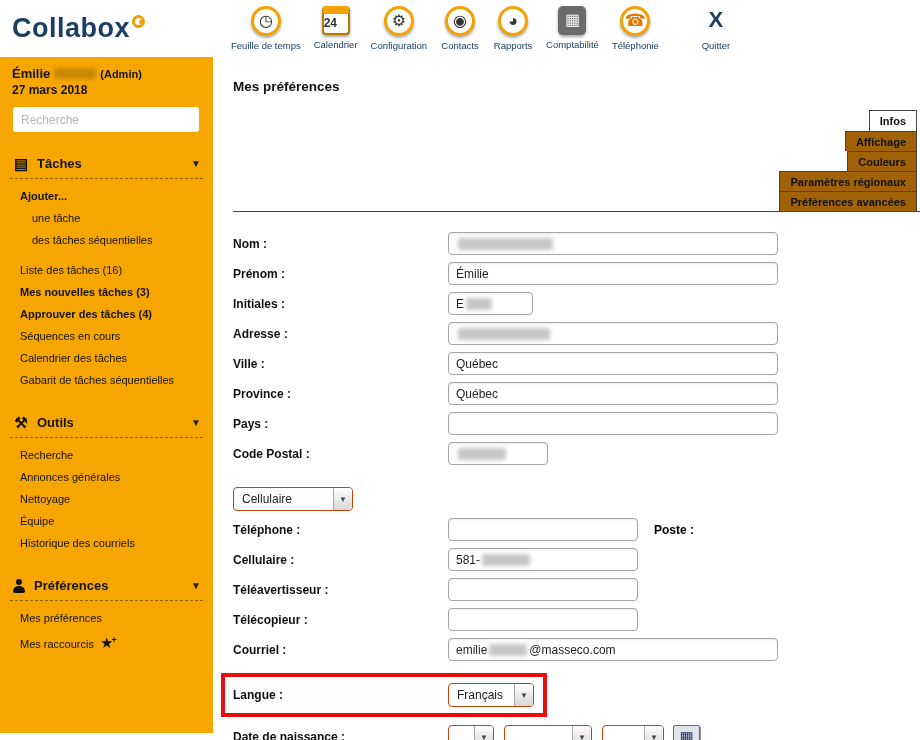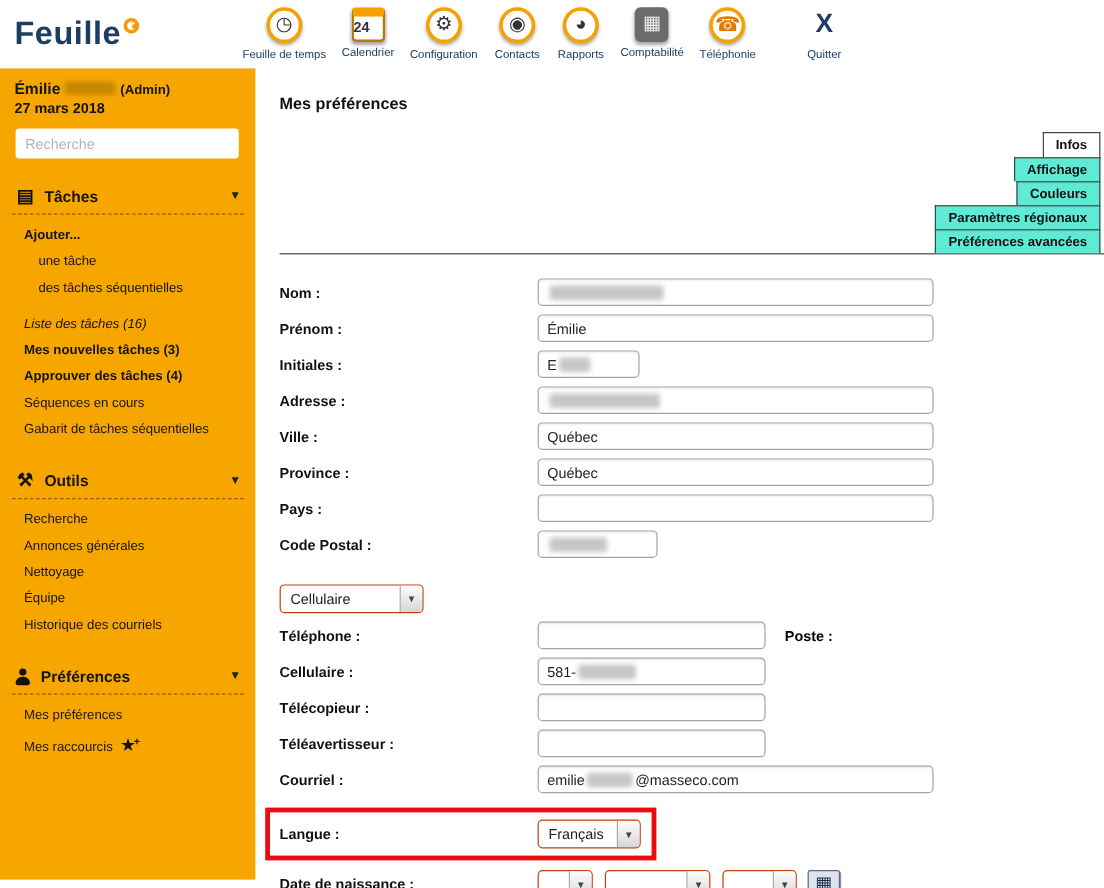--- a/index.html
+++ b/index.html
@@ -50,31 +50,31 @@
   .sec-arrow { position: absolute; right: 2px; top: 8px; font-size: 10px; color: #222; }
   .icon-person { display: inline-block; width: 15px; height: 14px; position: relative; }
   .icon-person::before { content: ""; position: absolute; left: 4px; top: 0; width: 6px; height: 6px;
     border-radius: 50%; background: #111; }
   .icon-person::after { content: ""; position: absolute; left: 1px; top: 7px; width: 12px; height: 7px;
     border-radius: 6px 6px 2px 2px; background: #111; }
   .sec-items { padding: 6px 0 0 0; }
   .side-item { font-size: 11px; padding: 5px 8px 5px 20px; cursor: pointer; white-space: nowrap; }
   .side-item.bold { font-weight: bold; }
   .side-item.indent { padding-left: 32px; }
-  .side-item.spacer-before { margin-top: 8px; font-style: italic; }
+  .side-item.spacer-before { margin-top: 8px; }
   .star { font-size: 15px; margin-left: 6px; }
   .star-plus { font-size: 9px; font-weight: bold; vertical-align: super; margin-left: -2px; }
   .redact-side { display: inline-block; width: 42px; height: 11px; background: rgba(110,80,0,.35);
     filter: blur(2px); border-radius: 2px; margin: 0 4px -1px 4px; }
 
   
   .main { flex: 1; background: #fff; padding: 22px 0 0 20px; }
   .page-title { font-size: 13.5px; font-weight: bold; color: #111; margin-bottom: 16px; }
   .tabs { display: flex; align-items: flex-end; border-bottom: 1px solid #454545; width: 687px; flex-direction: column; }
-  .tab { border: 1px solid #454545; border-bottom: none; background: #5eead4; padding: 4px 10px 3px 10px;
+  .tab { border: 1px solid #454545; border-bottom: none; background: #a16207; padding: 4px 10px 3px 10px;
     margin-right: 3px; font-size: 11px; font-weight: bold; color: #111; cursor: pointer; white-space: nowrap; }
   .tab.active { background: #fff; margin-bottom: -1px; padding-bottom: 5px; }
 
   .form { margin-top: 20px; }
   .row { display: flex; align-items: center; margin-bottom: 7px; }
   .flabel { width: 215px; font-weight: bold; font-size: 12px; color: #111; flex: none; }
   .gap-before { margin-top: 22px; }
   .input { height: 23px; border: 1px solid #a5a5a5; border-radius: 4px; background: #fff;
     padding: 2px 7px; font-size: 12px; display: flex; align-items: center;
     box-shadow: inset 0 1px 2px rgba(0,0,0,.08); cursor: text; }
@@ -101,21 +101,21 @@
 
   .save-btn { margin-top: 16px; padding: 5px 15px; font-size: 12px; color: #333;
     border: 1px solid #9a9a9a; border-radius: 4px; background: linear-gradient(#fdfdfd, #e3e3e3);
     cursor: pointer; font-family: "Liberation Sans", sans-serif; }
 </style>
 </head>
 <body>
 
 <div class="topbar">
   <div class="logo">
-    <span>Feuille</span>
+    <span>Collabox</span>
     <span class="logo-mark"></span>
   </div>
   <div class="tb-items">
       <div class="tb-item">
         <div class="tb-circle">◷</div>
         <div class="tb-label">Feuille de temps</div>
       </div>
       <div class="tb-item">
         <div class="tb-cal">24</div>
         <div class="tb-label">Calendrier</div>
@@ -164,20 +164,21 @@
             <span class="sec-arrow">▼</span>
           </div>
           <div class="sec-items">
             <div class="side-item bold"><span>Ajouter...</span></div>
             <div class="side-item indent"><span>une tâche</span></div>
             <div class="side-item indent"><span>des tâches séquentielles</span></div>
             <div class="side-item spacer-before"><span>Liste des tâches (16)</span></div>
             <div class="side-item bold"><span>Mes nouvelles tâches (3)</span></div>
             <div class="side-item bold"><span>Approuver des tâches (4)</span></div>
             <div class="side-item"><span>Séquences en cours</span></div>
+            <div class="side-item"><span>Calendrier des tâches</span></div>
             <div class="side-item"><span>Gabarit de tâches séquentielles</span></div>
           </div>
         </div>
         <div class="section">
           <div class="sec-head">
             <span class="sec-icon">⚒</span>
             <span>Outils</span>
             <span class="sec-arrow">▼</span>
           </div>
           <div class="sec-items">
@@ -271,25 +272,25 @@
           <div class="suffix">Poste :</div>
         </div>
         <div class="row">
           <div class="flabel">Cellulaire :</div>
           <div class="input w-medium">
             <span class="ival">581-</span>
             <span class="redact" style="width: 48px;"></span>
           </div>
         </div>
         <div class="row">
+          <div class="flabel">Téléavertisseur :</div>
+          <div class="input w-medium"></div>
+        </div>
+        <div class="row">
           <div class="flabel">Télécopieur :</div>
-          <div class="input w-medium"></div>
-        </div>
-        <div class="row">
-          <div class="flabel">Téléavertisseur :</div>
           <div class="input w-medium"></div>
         </div>
         <div class="row">
           <div class="flabel">Courriel :</div>
           <div class="input w-wide">
             <span class="ival">emilie</span>
             <span class="redact" style="width: 38px;"></span>
             <span class="ival">@masseco.com</span>
           </div>
         </div>

